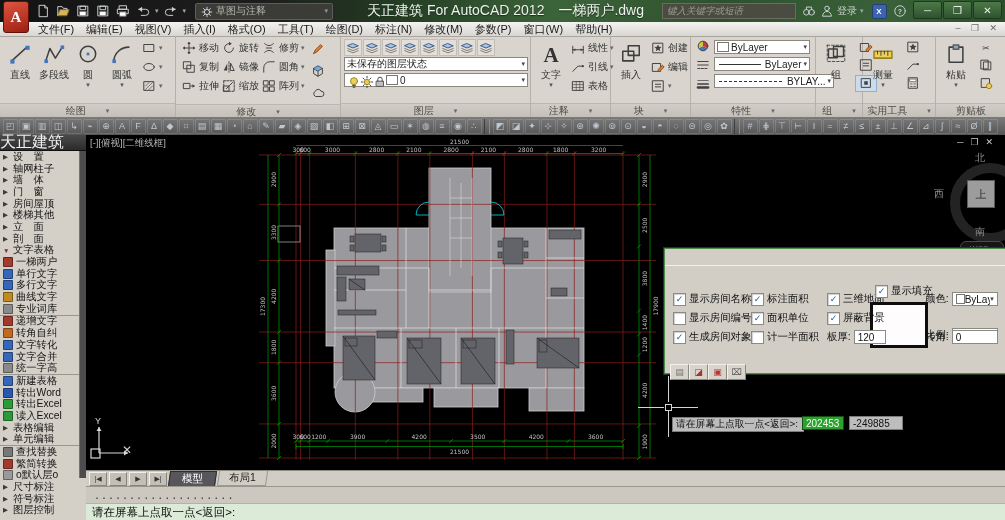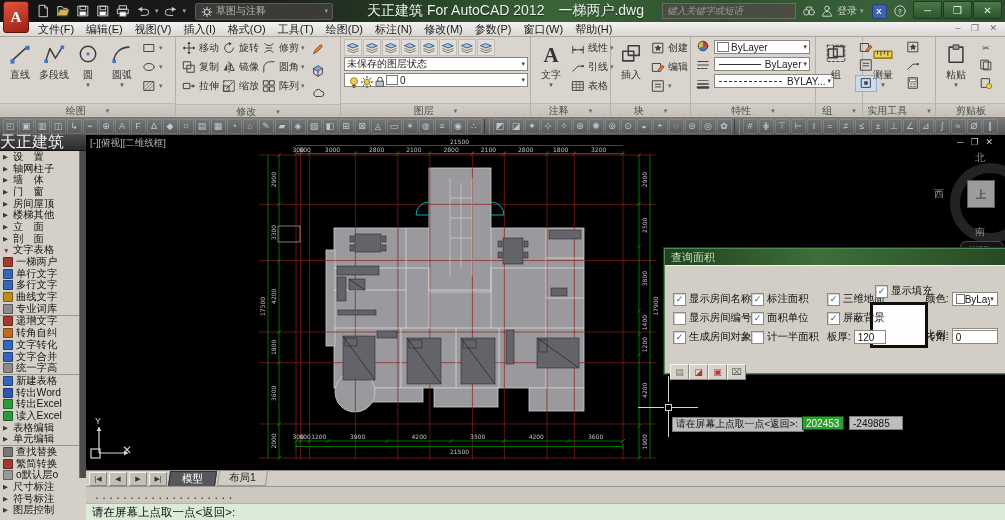--- a/index.html
+++ b/index.html
@@ -1171,21 +1171,20 @@
 
     <span class="vc-lbl" style="left:41px;top:74px">南</span>
     <div id="vc-center">上</div>
     <div id="vc-wcs">
         <span>WCS</span>
         <span class="caret">▾</span>
       </div>
   </div>
 
   <div id="dialog">
-    <div id="dlg-title">查询面积</div>
     <div id="dlg-body">
       <div id="dlg-preview"></div>
     <div class="dcell" style="left: 8px; top: 26px;">
           <span class="cbx">✓</span>
           <span>显示房间名称</span>
         </div>
         <div class="dcell" style="left: 86px; top: 26px;">
           <span class="cbx">✓</span>
           <span>标注面积</span>
         </div>

